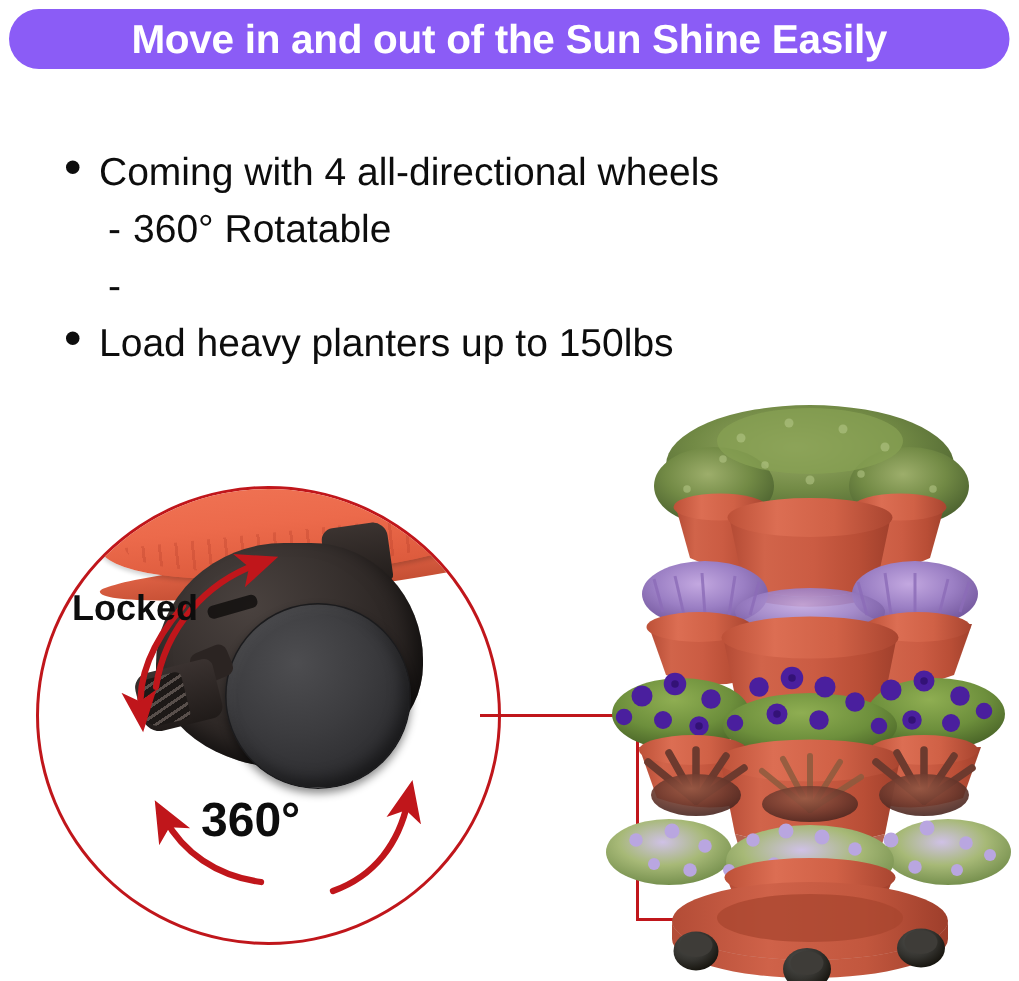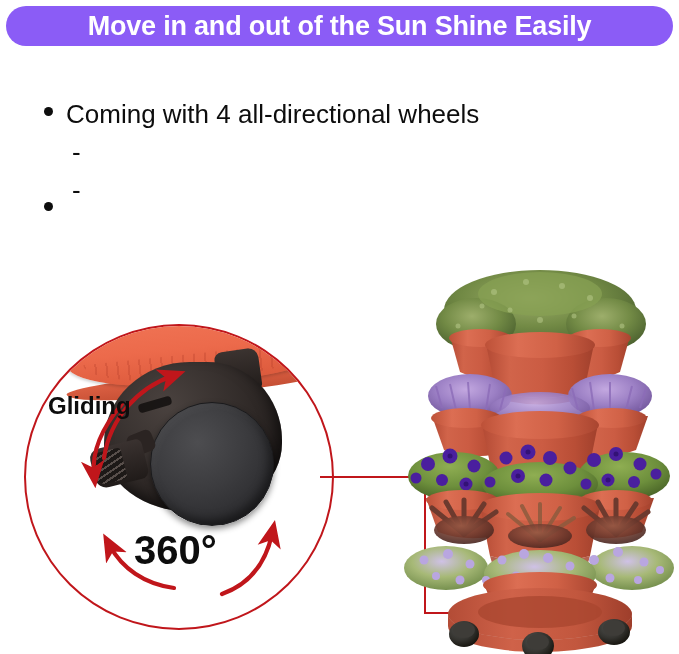--- a/index.html
+++ b/index.html
@@ -253,21 +253,21 @@
     color: #0d0d0d;
     white-space: nowrap;
     z-index: 5;
   }
   .label-360 {
     position: absolute;
     left: 108px;
     top: 202px;
     font-family: "Liberation Sans", sans-serif;
     font-weight: bold;
-    font-size: 40px;
+    font-size: 32px;
     color: #0d0d0d;
     white-space: nowrap;
     z-index: 5;
   }
 
   
   .leader {
     position: absolute;
     left: 320px;
     top: 460px;
@@ -297,28 +297,30 @@
 
   <div class="features">
 
     <div class="feat-row">
       <span class="bullet-dot"></span>
       <span>Coming with 4 all-directional wheels</span>
     </div>
 
     <div class="feat-row sub">
       <span class="dash-mark">-</span>
+      <span>360° Rotatable</span>
     </div>
 
     <div class="feat-row sub">
       <span class="dash-mark">-</span>
     </div>
 
     <div class="feat-row">
       <span class="bullet-dot"></span>
+      <span>Load heavy planters up to 150lbs</span>
     </div>
 
 
   </div>
 
   <div class="callout">
     <div class="callout-inner">
 
       <div class="base-edge"></div>
       <div class="base-plate"></div>
@@ -345,21 +347,21 @@
 
         <path d="M78,132 C84,92 112,62 146,50" stroke="#c0161b" stroke-width="4.2" fill="none" stroke-linecap="round" marker-end="url(#ah)"></path>
 
         <path d="M96,78 C74,104 66,128 68,148" stroke="#c0161b" stroke-width="4.2" fill="none" stroke-linecap="round" marker-end="url(#ah)"></path>
 
         <path d="M148,262 C118,258 96,242 84,220" stroke="#c0161b" stroke-width="4.2" fill="none" stroke-linecap="round" marker-end="url(#ah)"></path>
 
         <path d="M196,268 C224,258 240,236 246,208" stroke="#c0161b" stroke-width="4.2" fill="none" stroke-linecap="round" marker-end="url(#ah)"></path>
       </svg>
 
-      <div class="label-locked">Gliding</div>
+      <div class="label-locked">Locked</div>
       <div class="label-360">360°</div>
 
     </div>
   </div>
 
   <svg class="leader" viewBox="0 0 170 175">
     <path d="M0,17 L105,17 L105,153 L138,153" stroke="#c0161b" stroke-width="2" fill="none"></path>
     <circle cx="142" cy="153" r="6" fill="#e0181e"></circle>
   </svg>
 

